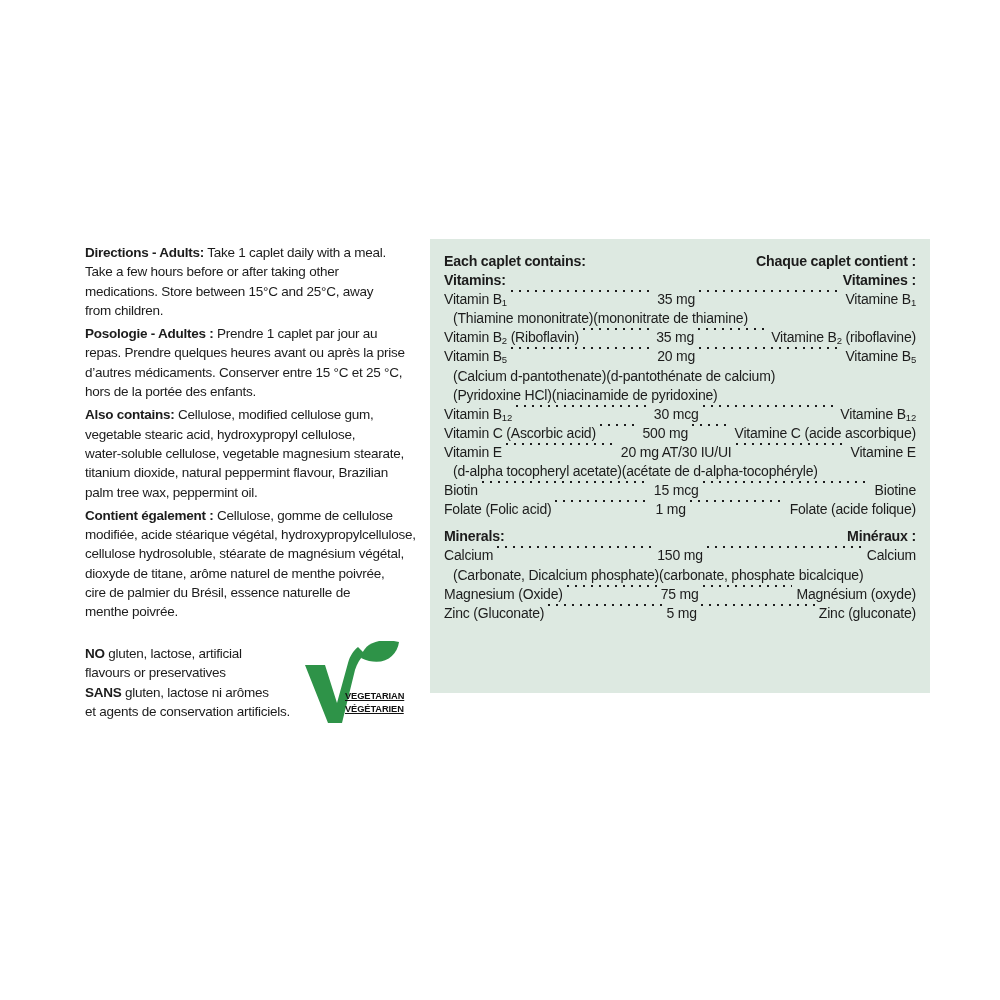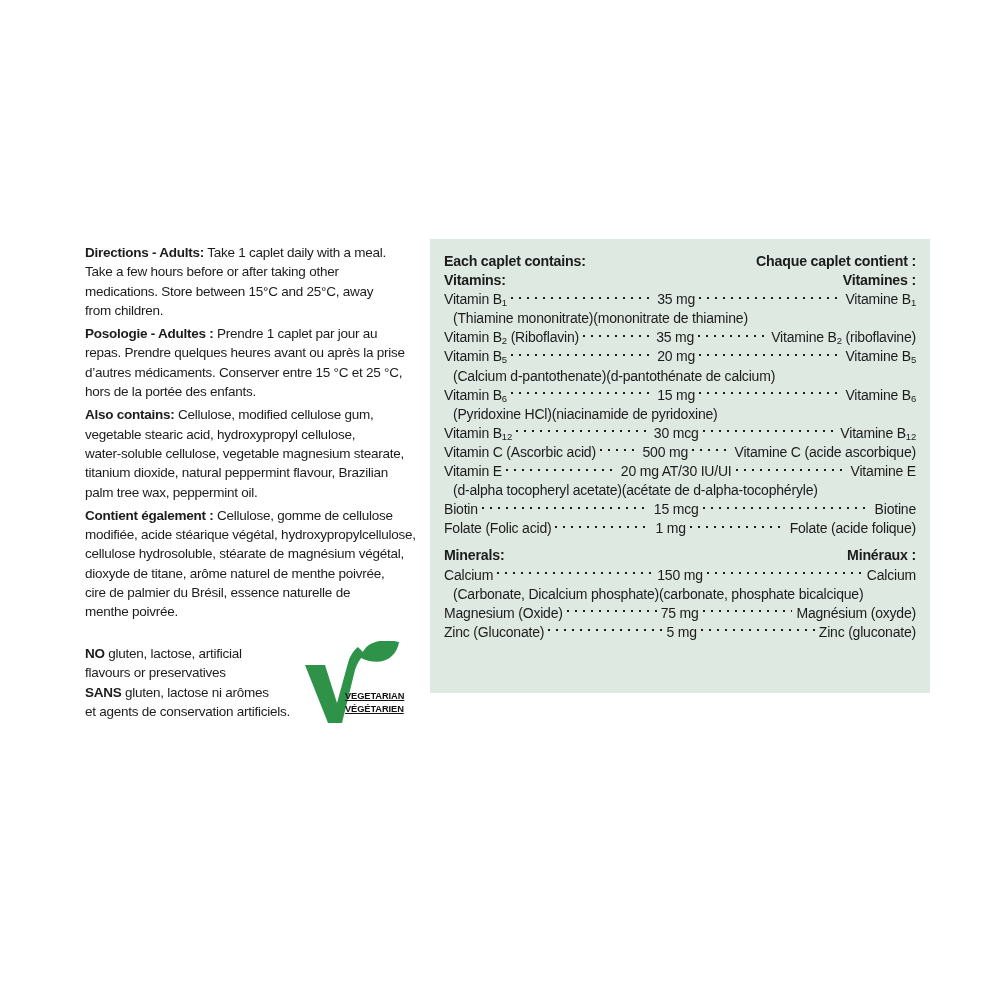--- a/index.html
+++ b/index.html
@@ -39,21 +39,21 @@
     white-space:nowrap;color:#111;text-decoration:underline;
   }
 
   
   .panel{
     position:absolute;left:430px;top:239px;width:500px;height:454px;
     background:var(--panel-bg);
     padding:13px 14px 12px 14px;
     font-size:14px;line-height:19.1px;letter-spacing:-0.2px;
   }
-  .prow{display:flex;align-items:center;}
+  .prow{display:flex;align-items:flex-start;}
   .prow .nm,.prow .amt{white-space:nowrap;}
   .phead,.ptitle{display:flex;justify-content:space-between;font-weight:bold;font-size:14.2px;gap:40px;}
   #panel-rows > .ptitle:not(:first-child){margin-top:8px;}
   .dots{
     flex:1;min-width:10px;height:2px;margin:0 4px 4px 4px;
     background:repeating-linear-gradient(90deg,var(--ink) 0 2px,transparent 2px 8px);
   }
   .psub{display:flex;}
   .psub span:first-child{padding-left:9px;}
   sub{font-size:.68em;line-height:0;vertical-align:baseline;position:relative;top:2px;}
@@ -133,27 +133,20 @@
         <span class="nm">Vitamin B<sub>5</sub></span>
         <span class="dots"></span>
         <span class="amt">20 mg</span>
         <span class="dots"></span>
         <span class="nm">Vitamine B<sub>5</sub></span>
       </div>
       <div class="psub">
         <span>(Calcium d-pantothenate)</span>
         <span>(d-pantothénate de calcium)</span>
       </div>
-      <div class="prow">
-        <span class="nm">Vitamin B<sub>6</sub></span>
-        <span class="dots"></span>
-        <span class="amt">15 mg</span>
-        <span class="dots"></span>
-        <span class="nm">Vitamine B<sub>6</sub></span>
-      </div>
       <div class="psub">
         <span>(Pyridoxine HCl)</span>
         <span>(niacinamide de pyridoxine)</span>
       </div>
       <div class="prow">
         <span class="nm">Vitamin B<sub>12</sub></span>
         <span class="dots"></span>
         <span class="amt">30 mcg</span>
         <span class="dots"></span>
         <span class="nm">Vitamine B<sub>12</sub></span>

